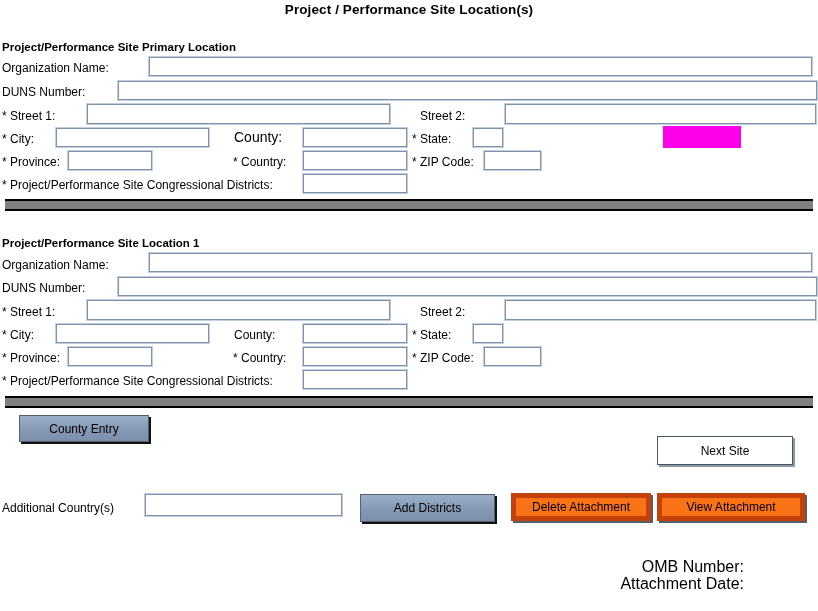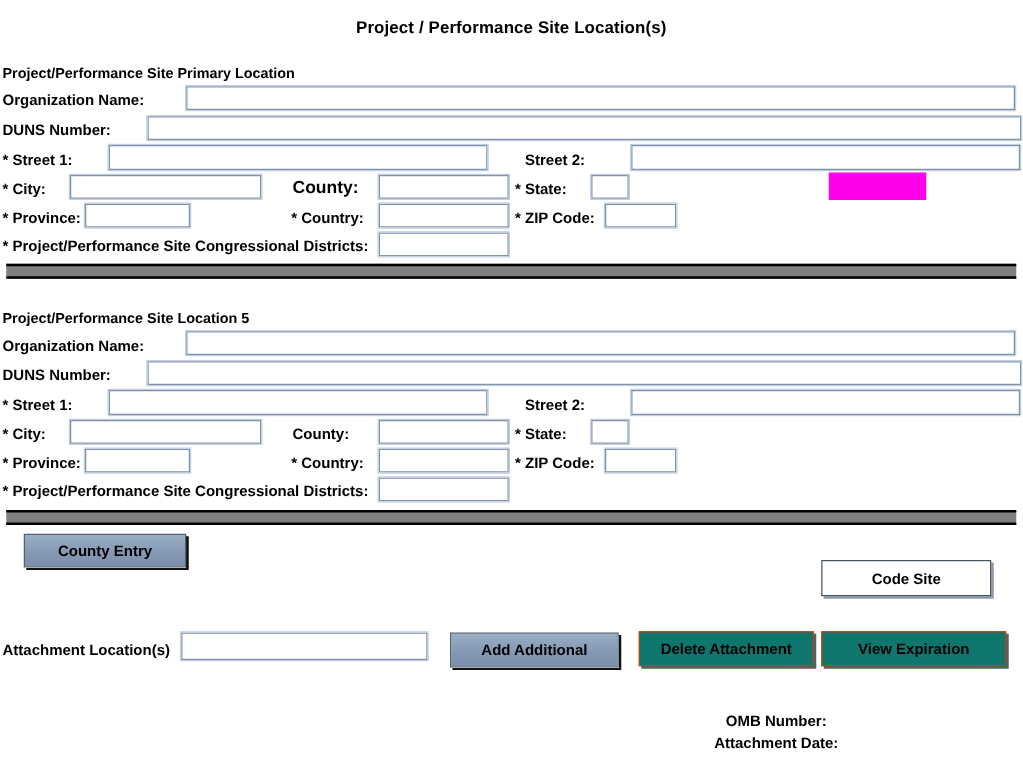--- a/index.html
+++ b/index.html
@@ -1,28 +1,28 @@
 <!DOCTYPE html>
 <html><head>
 <meta charset="utf-8">
 <style>
-  * { box-sizing: border-box; margin-top: 12px; }
+  * { box-sizing: border-box; }
   html, body {
     margin: 0; padding: 0;
     background: #ffffff;
   }
   body {
     width: 818px; height: 611px;
     position: relative;
     font-family: "Liberation Sans", sans-serif;
     font-size: 12px;
     color: #000000;
     overflow: hidden;
   }
-  .abs { position: absolute; font-weight: bold; }
+  .abs { position: absolute; }
 
   
   #form-title {
     left: 0; top: 2px; width: 818px;
     text-align: center;
     font-size: 13.5px;
     font-weight: bold;
     letter-spacing: 0.1px;
   }
 
@@ -77,34 +77,34 @@
     box-shadow: 2px 2px 0 #000000;
     cursor: pointer;
     user-select: none;
   }
   .btn-filled {
     background: linear-gradient(to bottom, #9aaec6 0%, #8599b4 55%, #7c90ab 100%);
     border: 1px solid #55606e;
     box-shadow: 2px 2px 0 #111111;
   }
   .btn-plain {
-    background: #0f766e;
-    border: 1px solid #c2410c;
+    background: #f97316;
+    border: 5px solid #c2410c;
     box-shadow: 2px 2px 0 #555f6b;
   }
   .btn-outline {
     background: #ffffff;
     border: 1px solid #4a5763;
     box-shadow: 2px 2px 0 #8c98a6;
   }
 
   
   .footer-line {
-    font-size: 12px;
-    text-align: center;
+    font-size: 16px;
+    text-align: right;
     white-space: nowrap;
   }
 </style>
 </head>
 <body>
 
 <div class="abs" id="form-title">Project / Performance Site Location(s)</div>
 
 <div class="abs section-heading" style="left:2px; top:41px;">Project/Performance Site Primary Location</div>
 
@@ -138,21 +138,21 @@
 <div class="abs fld" style="left:303px; top:151px; width:104px; height:19px;"></div>
 
 <div class="abs lbl" style="left:412px; top:155px;">* ZIP Code:</div>
 <div class="abs fld" style="left:484px; top:151px; width:57px; height:19px;"></div>
 
 <div class="abs lbl" style="left:2px; top:178px;">* Project/Performance Site Congressional Districts:</div>
 <div class="abs fld" style="left:303px; top:174px; width:104px; height:19px;"></div>
 
 <div class="abs divider" style="left:5px; top:199px; width:808px;"></div>
 
-<div class="abs section-heading" style="left:2px; top:237px;">Project/Performance Site Location 5</div>
+<div class="abs section-heading" style="left:2px; top:237px;">Project/Performance Site Location 1</div>
 
 <div class="abs lbl" style="left:2px; top:258px;">Organization Name:</div>
 <div class="abs fld" style="left:149px; top:253px; width:663px; height:19px;"></div>
 
 <div class="abs lbl" style="left:2px; top:281px;">DUNS Number:</div>
 <div class="abs fld" style="left:118px; top:277px; width:699px; height:19px;"></div>
 
 <div class="abs lbl" style="left:2px; top:305px;">* Street 1:</div>
 <div class="abs fld" style="left:87px; top:300px; width:303px; height:20px;"></div>
 
@@ -177,25 +177,25 @@
 <div class="abs lbl" style="left:412px; top:351px;">* ZIP Code:</div>
 <div class="abs fld" style="left:484px; top:347px; width:57px; height:19px;"></div>
 
 <div class="abs lbl" style="left:2px; top:374px;">* Project/Performance Site Congressional Districts:</div>
 <div class="abs fld" style="left:303px; top:370px; width:104px; height:19px;"></div>
 
 <div class="abs divider" style="left:5px; top:396px; width:808px;"></div>
 
 <div class="abs btn btn-filled" style="left:19px; top:415px; width:130px; height:27px;">County Entry</div>
 
-<div class="abs btn btn-outline" style="left:657px; top:436px; width:136px; height:29px;">Code Site</div>
-
-<div class="abs lbl" style="left:2px; top:501px;">Attachment Location(s)</div>
+<div class="abs btn btn-outline" style="left:657px; top:436px; width:136px; height:29px;">Next Site</div>
+
+<div class="abs lbl" style="left:2px; top:501px;">Additional Country(s)</div>
 <div class="abs fld" style="left:145px; top:494px; width:197px; height:22px;"></div>
 
-<div class="abs btn btn-filled" style="left:360px; top:494px; width:135px; height:28px;">Add Additional</div>
+<div class="abs btn btn-filled" style="left:360px; top:494px; width:135px; height:28px;">Add Districts</div>
 
 <div class="abs btn btn-plain" style="left:511px; top:493px; width:140px; height:28px;">Delete Attachment</div>
 
-<div class="abs btn btn-plain" style="left:657px; top:493px; width:148px; height:28px;">View  Expiration</div>
+<div class="abs btn btn-plain" style="left:657px; top:493px; width:148px; height:28px;">View  Attachment</div>
 
 <div class="abs footer-line" style="left:498px; top:558px; width:246px;">OMB Number:</div>
 <div class="abs footer-line" style="left:498px; top:575px; width:246px;">Attachment Date:</div>
 
 </body></html>

